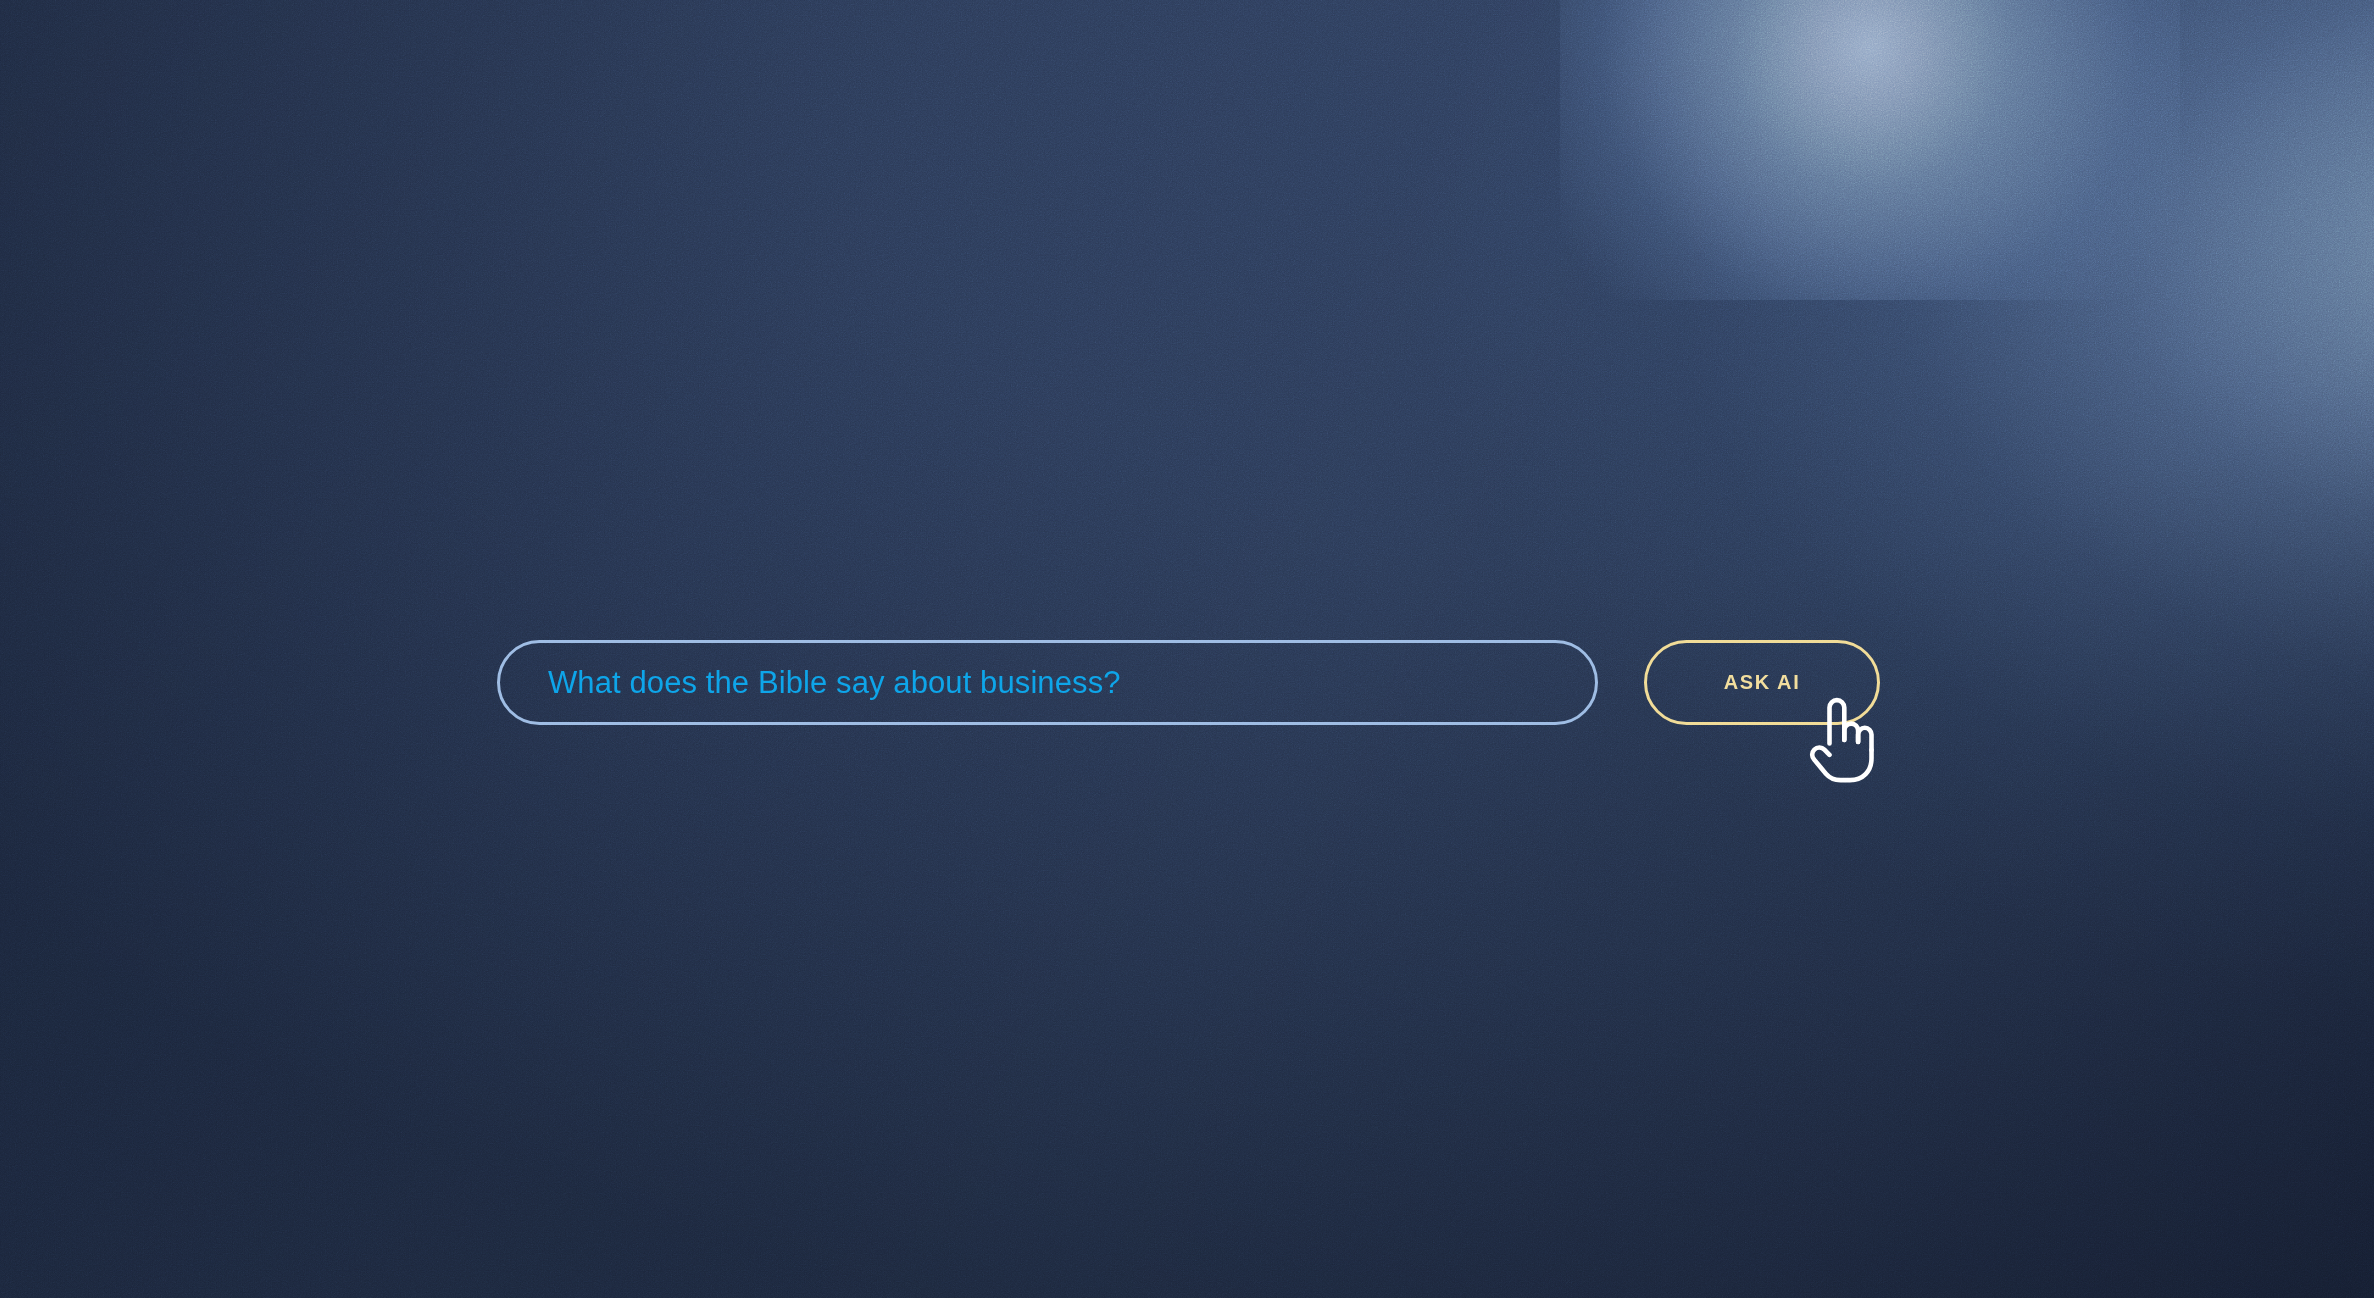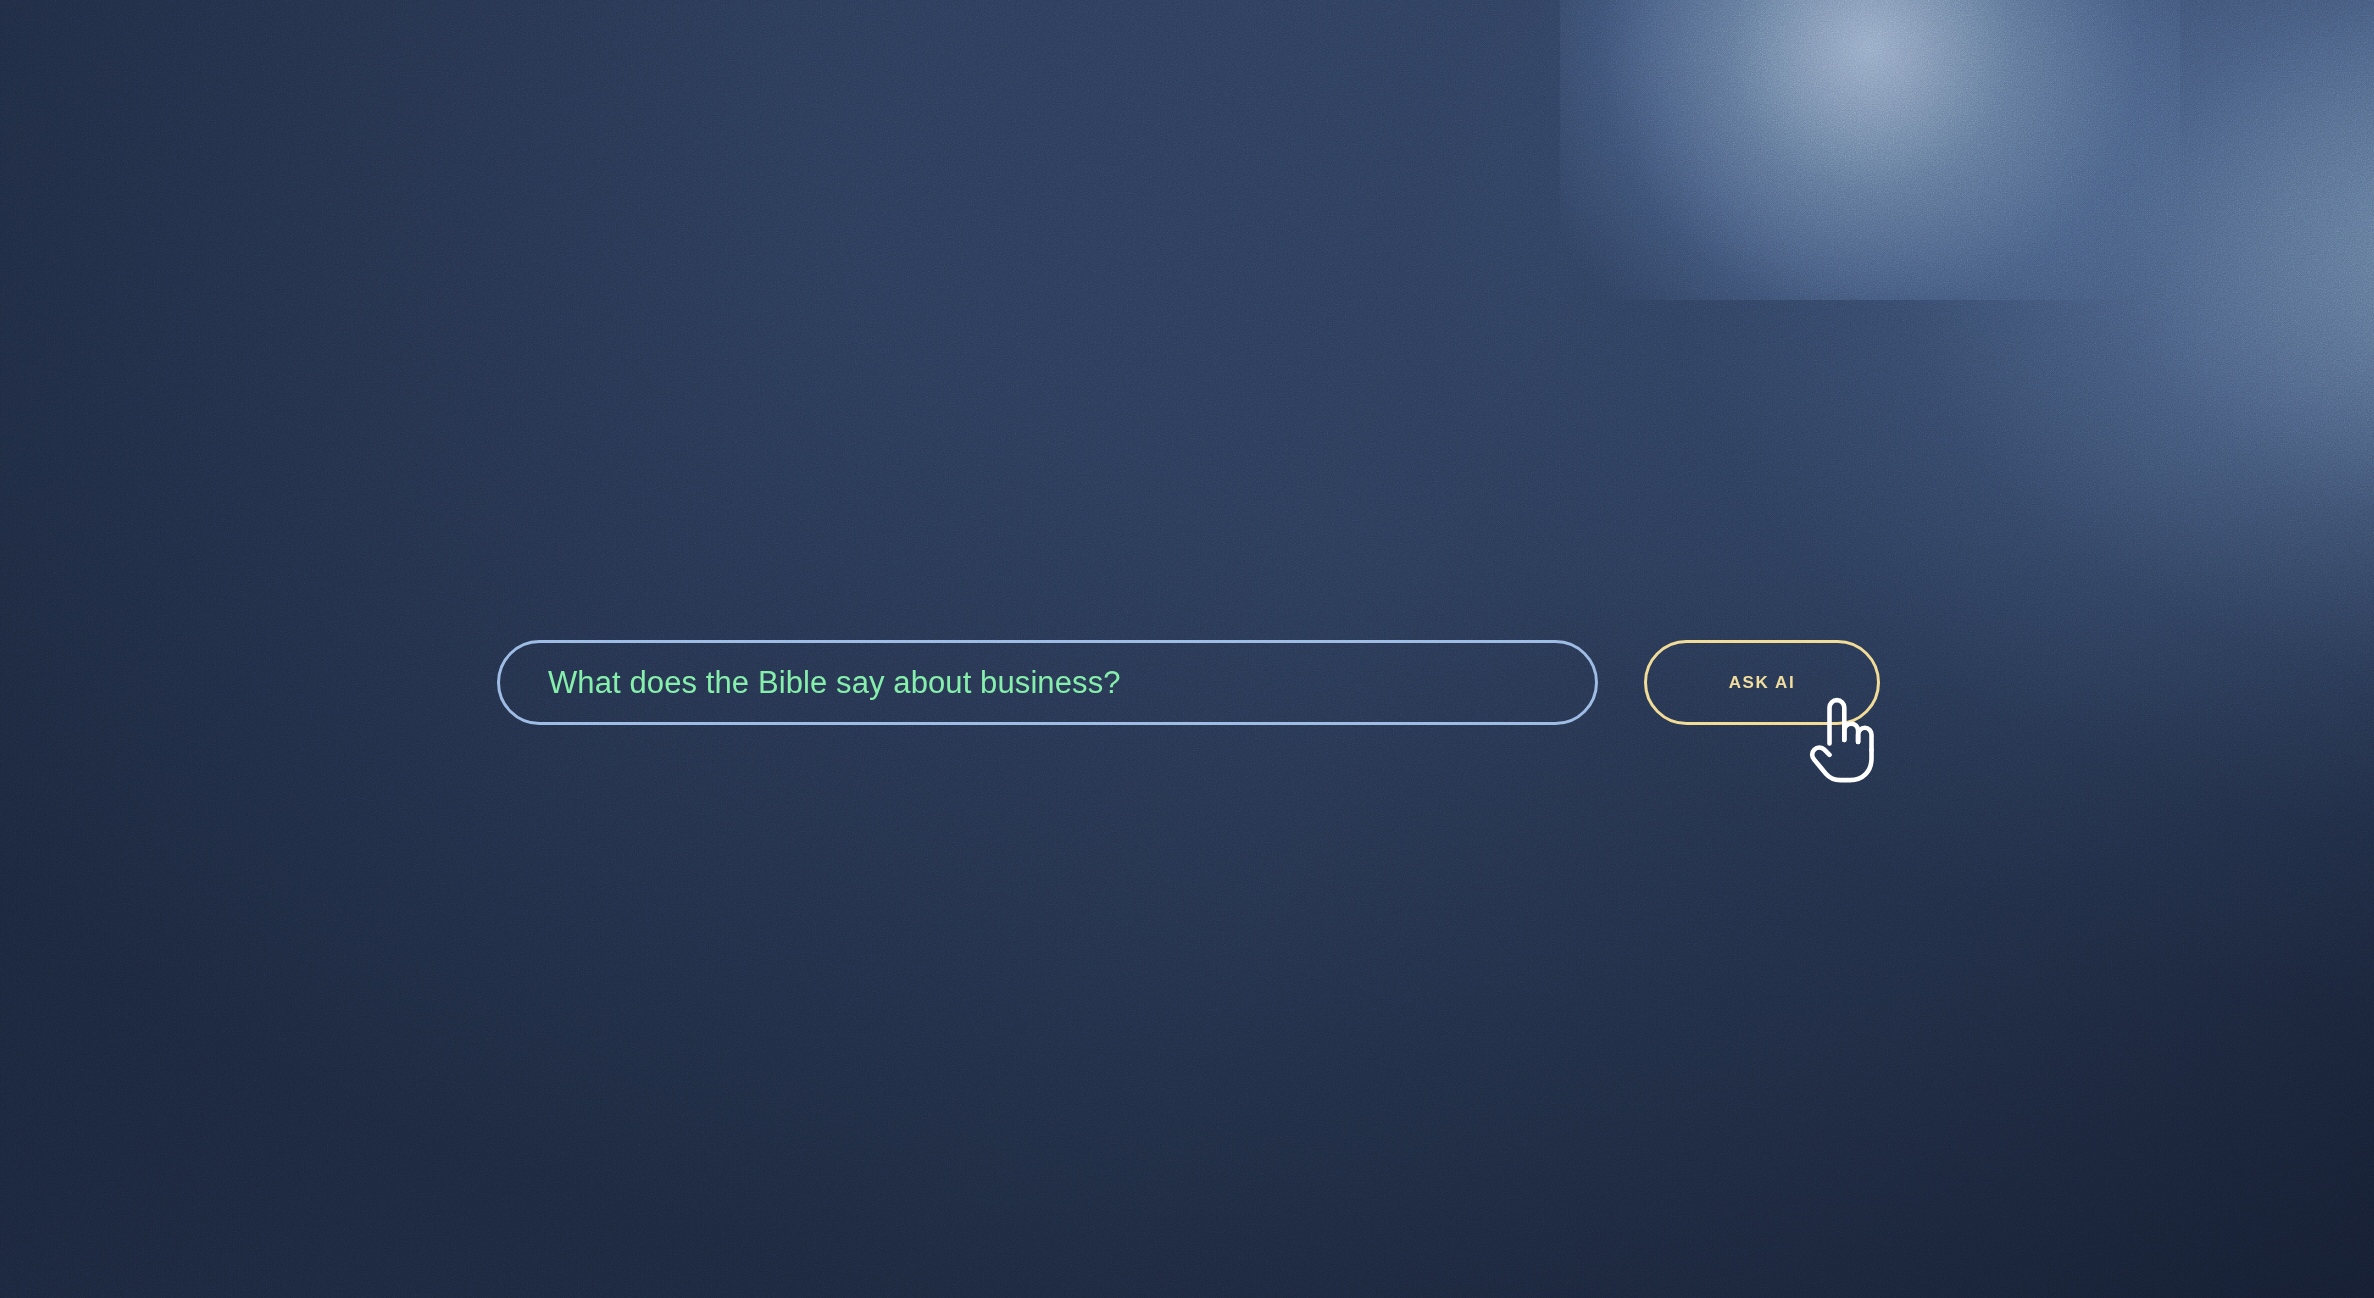--- a/index.html
+++ b/index.html
@@ -110,21 +110,21 @@
     align-items: center;
     padding: 0 30px 0 48px;
     background: transparent;
   }
 
   .search-input {
     width: 100%;
     border: 0;
     outline: 0;
     background: transparent;
-    color: #86efac;
+    color: #0ea5e9;
     font-family: "Liberation Sans", sans-serif;
     font-size: 31px;
     font-weight: 400;
     letter-spacing: 0.1px;
     line-height: 1;
   }
   .search-input::placeholder { color: #b9c9e0; }
 
   .ask-wrap {
     position: relative;
@@ -132,21 +132,21 @@
   }
 
   .ask-button {
     width: 236px;
     height: 85px;
     border: 3px solid #f1dc98;
     border-radius: 46px;
     background: transparent;
     color: #f2de9e;
     font-family: "Liberation Sans", sans-serif;
-    font-size: 17px;
+    font-size: 20px;
     font-weight: 700;
     letter-spacing: 1.6px;
     cursor: pointer;
     display: flex;
     align-items: center;
     justify-content: center;
     padding: 0;
   }
 
   .cursor-hand {

